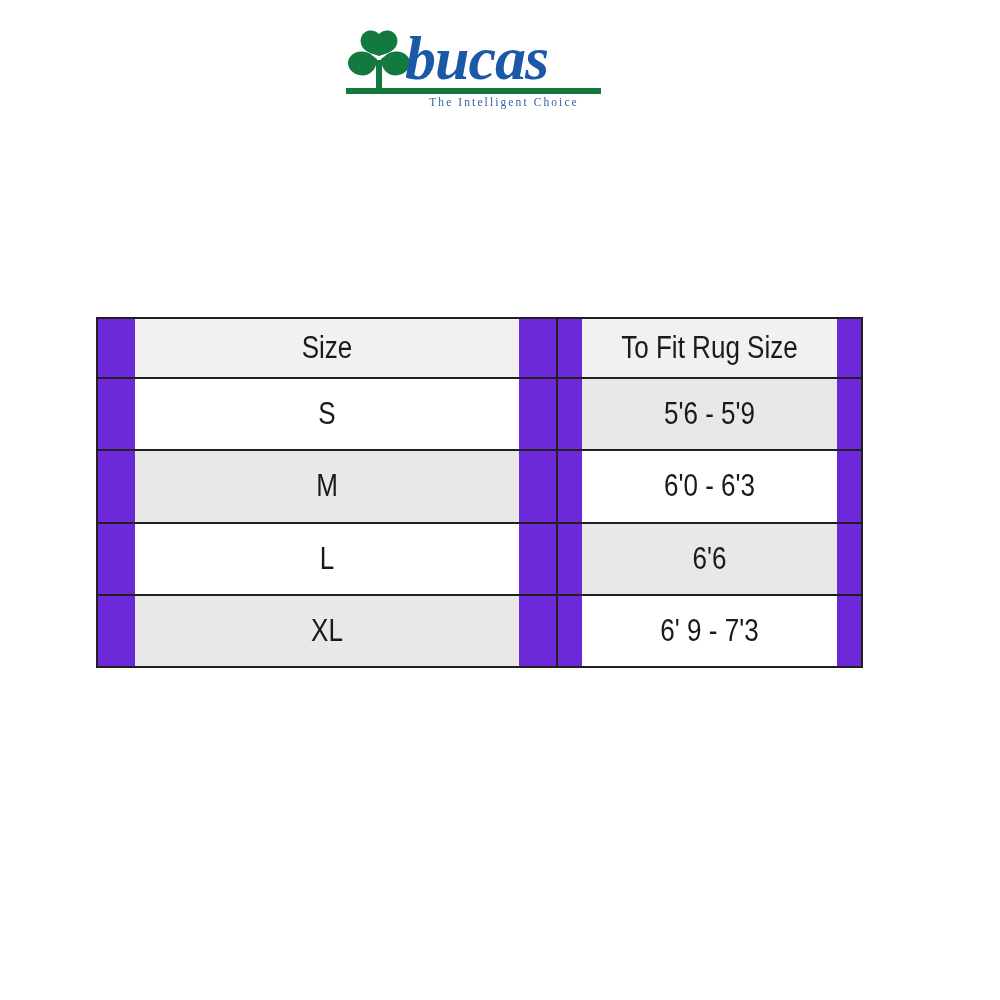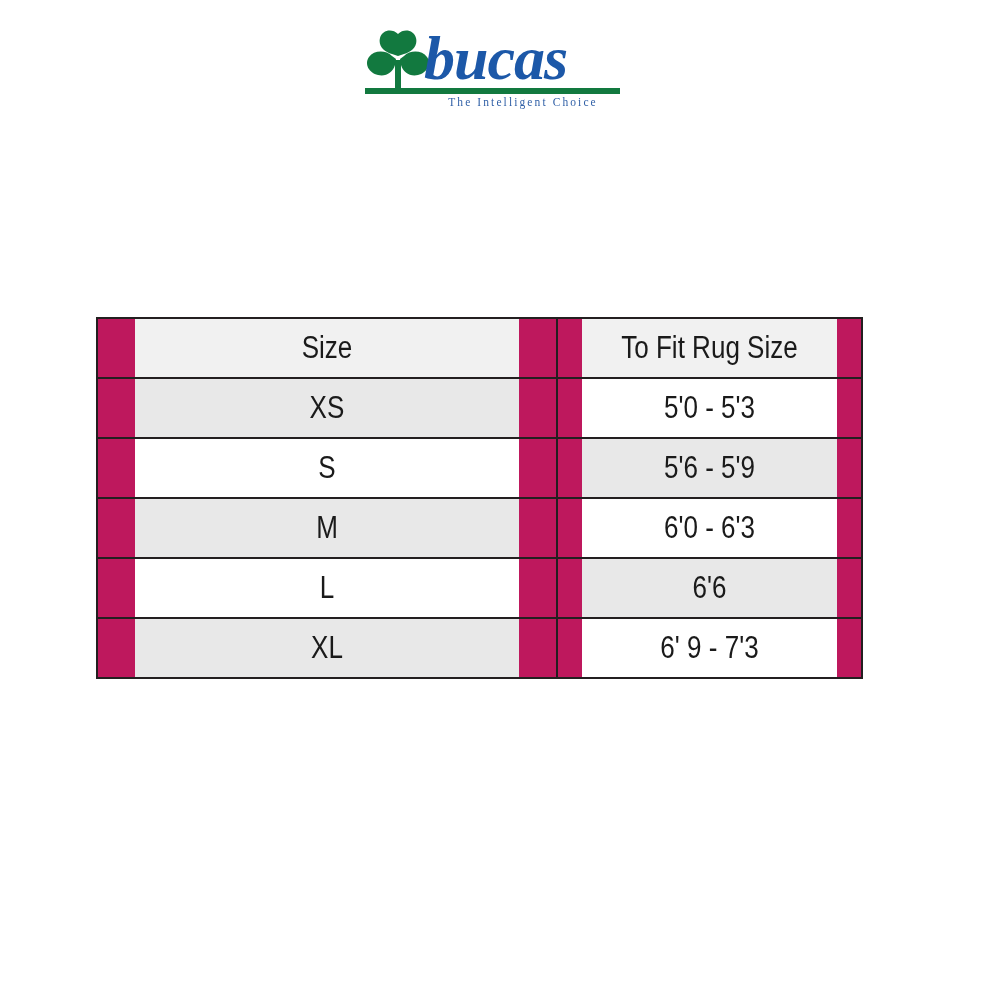--- a/index.html
+++ b/index.html
@@ -18,21 +18,21 @@
   
   #logo-block {
     position: absolute;
     left: 0;
     top: 0;
     width: 1000px;
     height: 140px;
   }
   #logo-inner {
     position: absolute;
-    left: 362px;
+    left: 343px;
     top: 26px;
     width: 260px;
     height: 100px;
   }
   #shamrock-icon {
     position: absolute;
     left: 0px;
     top: 4px;
     width: 72px;
     height: 66px;
@@ -77,21 +77,21 @@
     left: 96px;
     top: 317px;
     width: 765px;
     height: 351px;
   }
   table.size-table {
     width: 765px;
     height: 351px;
     border-collapse: collapse;
     table-layout: fixed;
-    background: #be185d;
+    background: #6d28d9;
   }
   table.size-table col.c-size  { width: 460px; }
   table.size-table col.c-fit   { width: 305px; }
 
   table.size-table th,
   table.size-table td {
     border: 2px solid #231f20;
     text-align: center;
     vertical-align: middle;
     font-family: "Liberation Sans", "DejaVu Sans", sans-serif;
@@ -159,24 +159,20 @@
       <col class="c-fit">
     </colgroup>
     <thead>
       <tr>
         <th>Size</th>
         <th>To Fit Rug Size</th>
       </tr>
     </thead>
     <tbody>
       <tr>
-        <td class="shaded">XS</td>
-        <td class="plain">5'0 - 5'3</td>
-      </tr>
-      <tr>
         <td class="plain">S</td>
         <td class="shaded">5'6 - 5'9</td>
       </tr>
       <tr>
         <td class="shaded">M</td>
         <td class="plain">6'0 - 6'3</td>
       </tr>
       <tr>
         <td class="plain">L</td>
         <td class="shaded">6'6</td>

